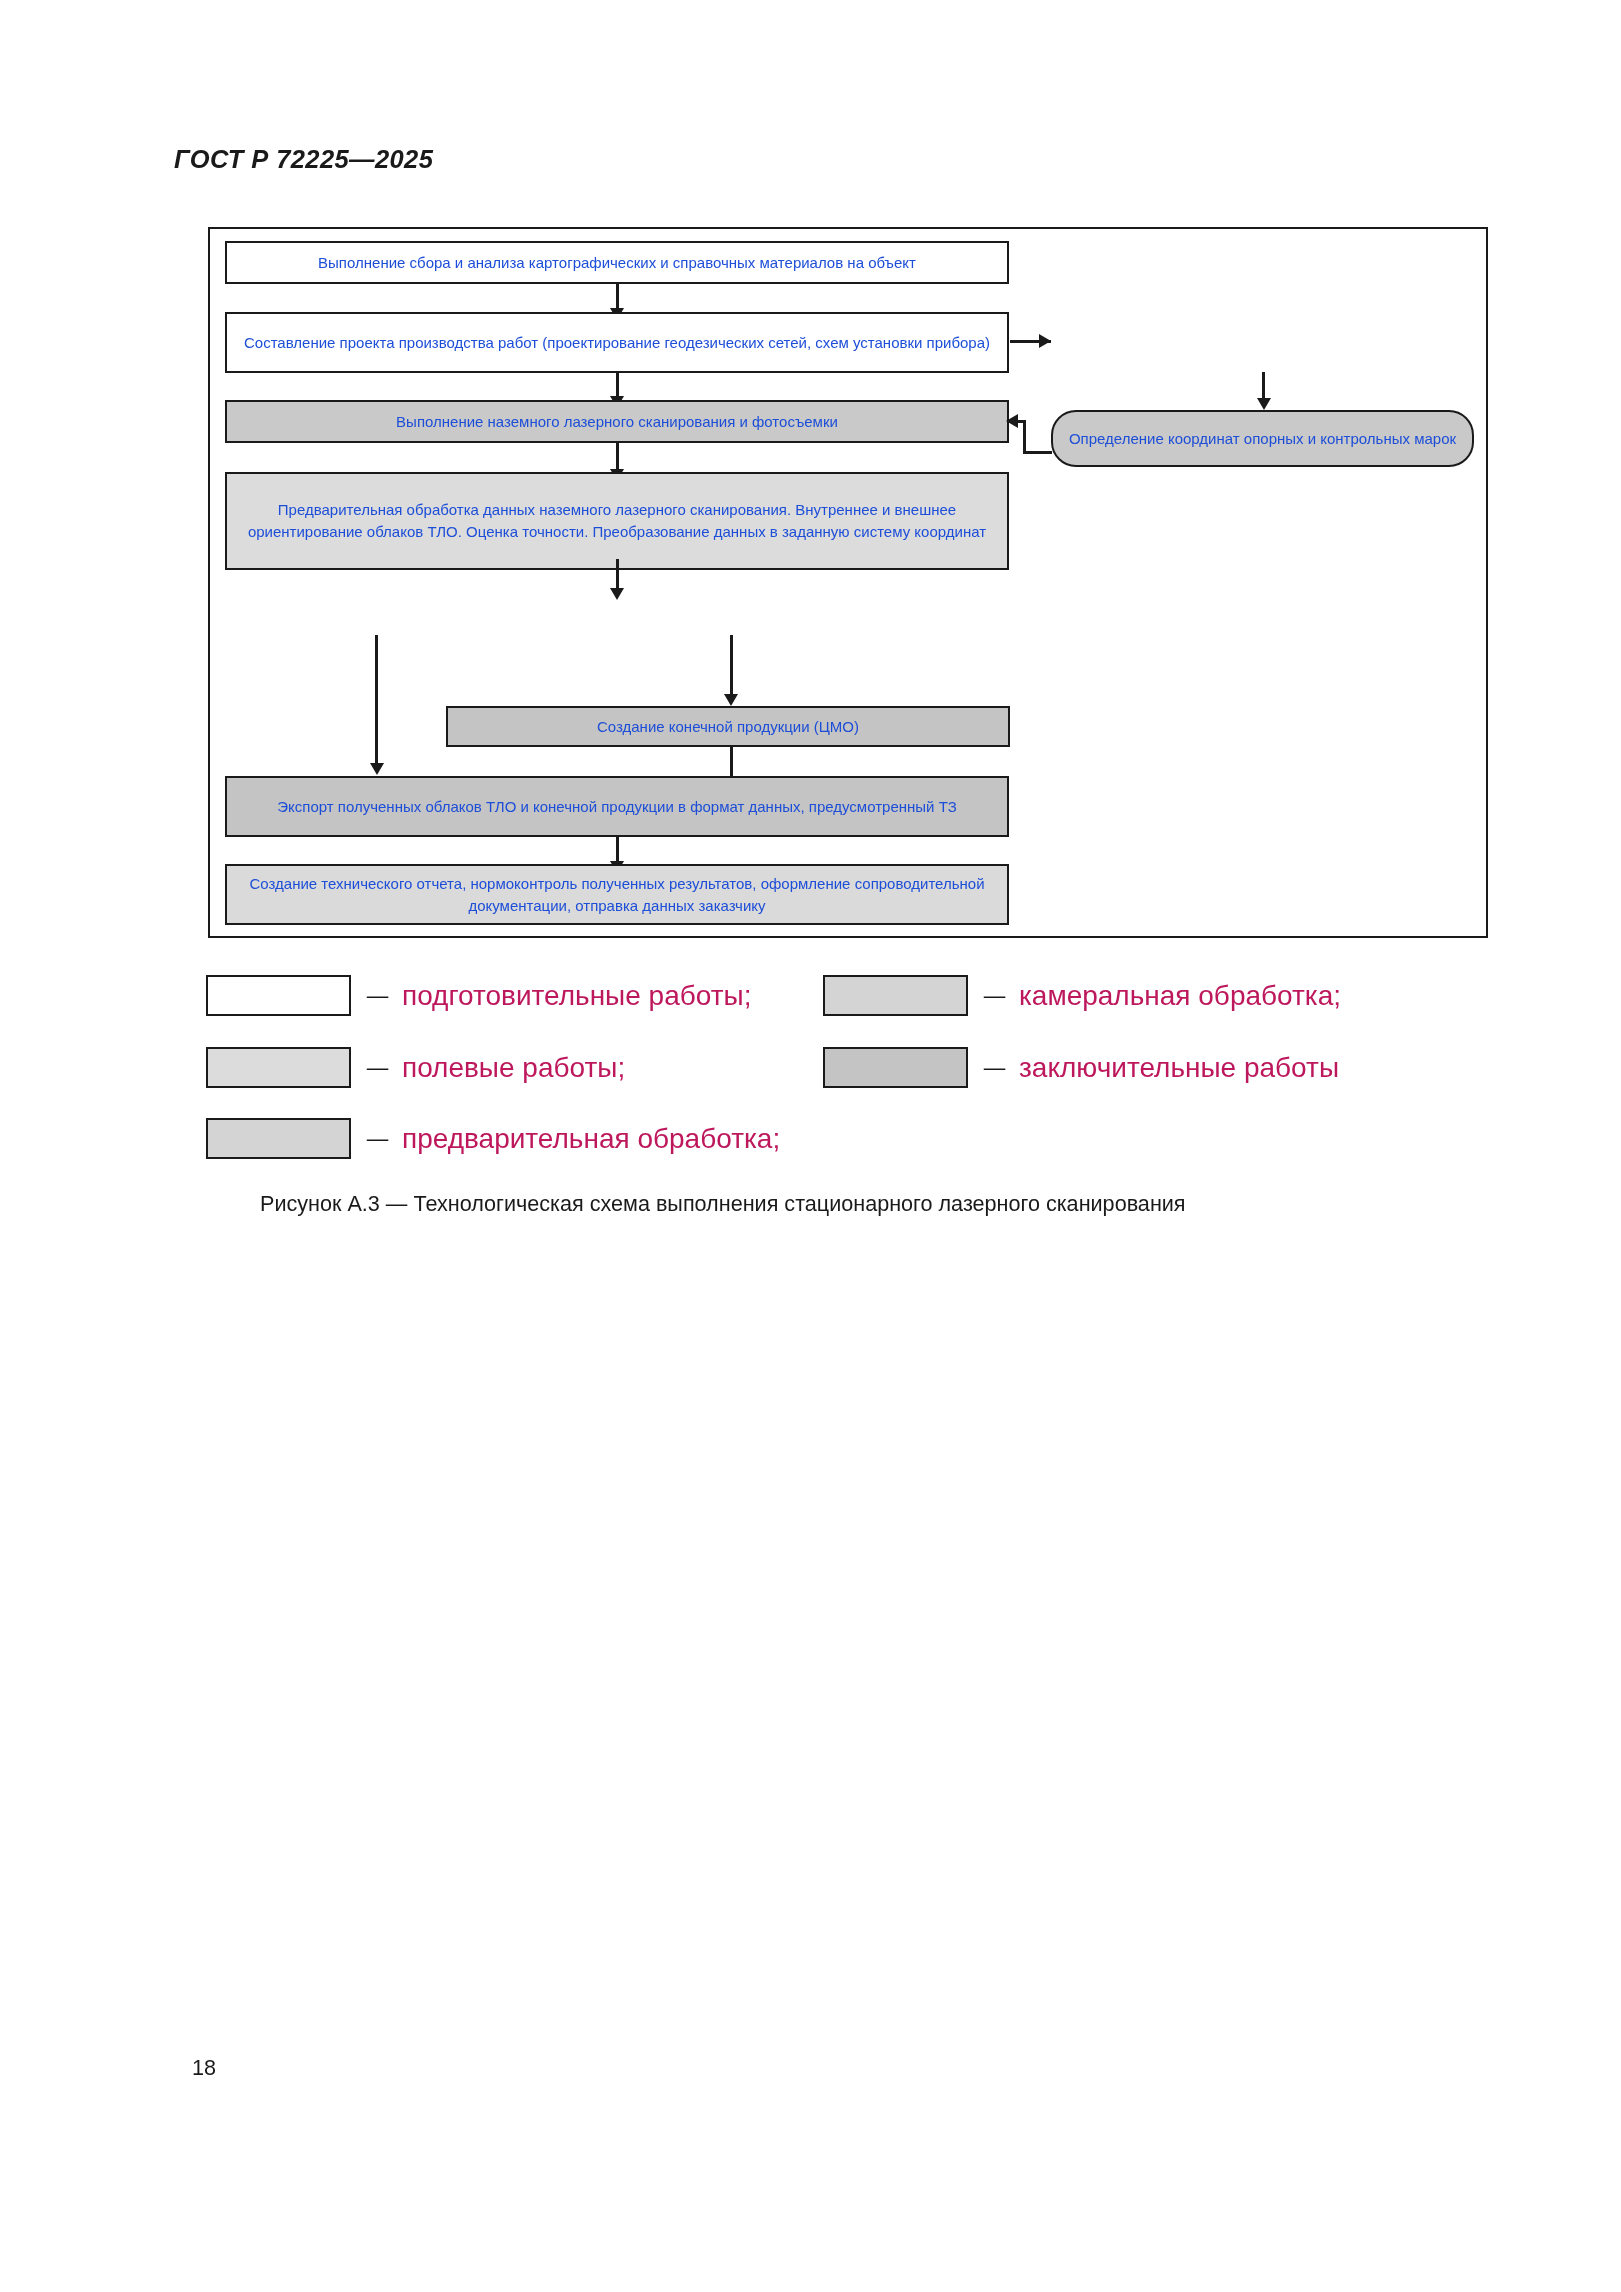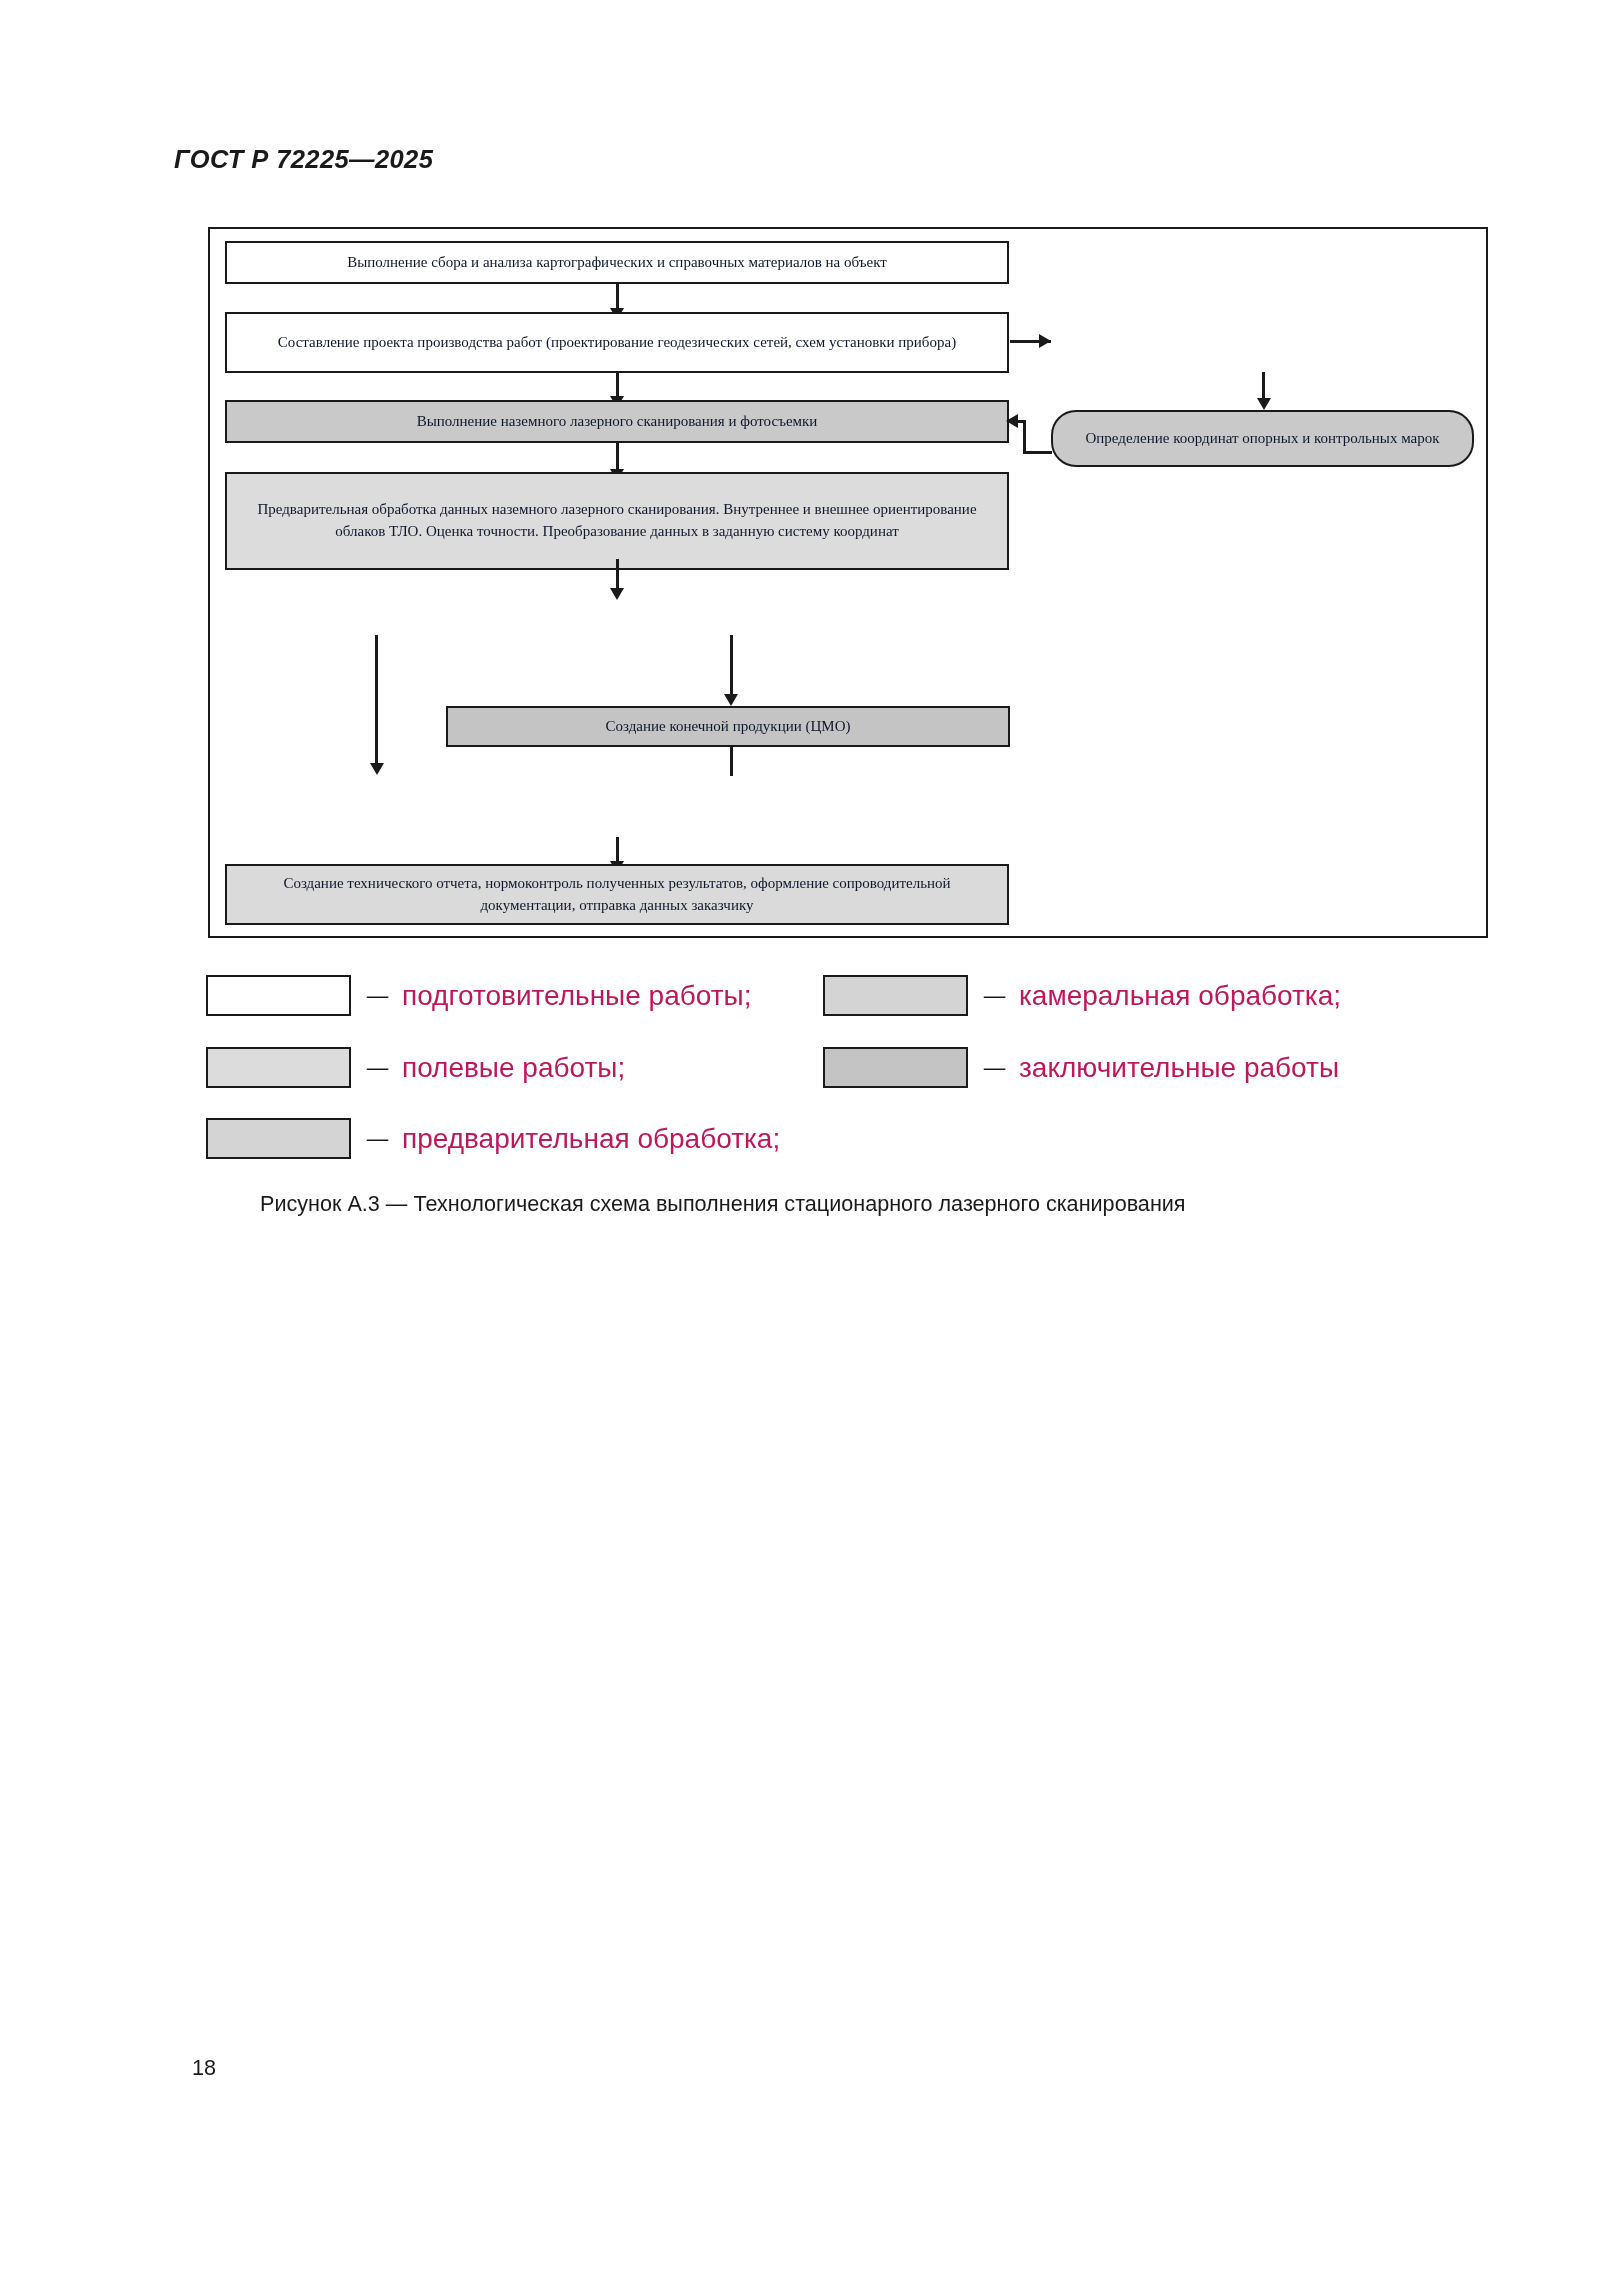--- a/index.html
+++ b/index.html
@@ -47,22 +47,21 @@
     position: absolute;
     box-sizing: border-box;
     border: 2.9px solid #1a1a1a;
     display: flex;
     align-items: center;
     justify-content: center;
     text-align: center;
     font-size: 15px;
     line-height: 1.45;
     padding: 3.9px 13.7px;
-    color: #0f172a;
-    font-family: Liberation Serif, serif;
+    color: #1d4ed8;
   }
   .fill-white { background: #ffffff; }
   .fill-field { background: #c9c9c9; }
   .fill-prelim { background: #dcdcdc; }
   .fill-office { background: #d4d4d4; }
   .fill-office2 { background: #c4c4c4; }
   .fill-final { background: #dadada; }
 
   
   .vline {
@@ -187,20 +186,21 @@
   <div class="vline" style="left:730px; top:635px; height:63px;"></div>
   <div class="arrow-down" style="left:724px; top:694px;"></div>
 
   <div class="vline" style="left:375px; top:635px; height:131px;"></div>
   <div class="arrow-down" style="left:370px; top:763px;"></div>
 
   <div class="fbox fill-office2" style="left:446px; top:706px; width:564px; height:41px;">Создание конечной продукции (ЦМО)</div>
 
   <div class="vline" style="left:730px; top:747px; height:29px;"></div>
 
+  <div class="fbox fill-office2" style="left:225px; top:776px; width:784px; height:61px;">Экспорт полученных облаков ТЛО и конечной продукции в формат данных, предусмотренный ТЗ</div>
 
   <div class="vline" style="left:616px; top:837px; height:27.4px;"></div>
   <div class="arrow-down" style="left:610px; top:861px;"></div>
 
   <div class="fbox fill-final" style="left:225px; top:864px; width:784px; height:61px;">Создание технического отчета, нормоконтроль полученных результатов, оформление сопроводительной документации, отправка данных заказчику</div>
 
   <div class="legend-row" style="left:206px; top:975px;">
     <div class="legend-swatch" style="background:#ffffff;"></div>
     <span class="legend-dash">—</span>
     <span class="legend-text">подготовительные работы;</span>

